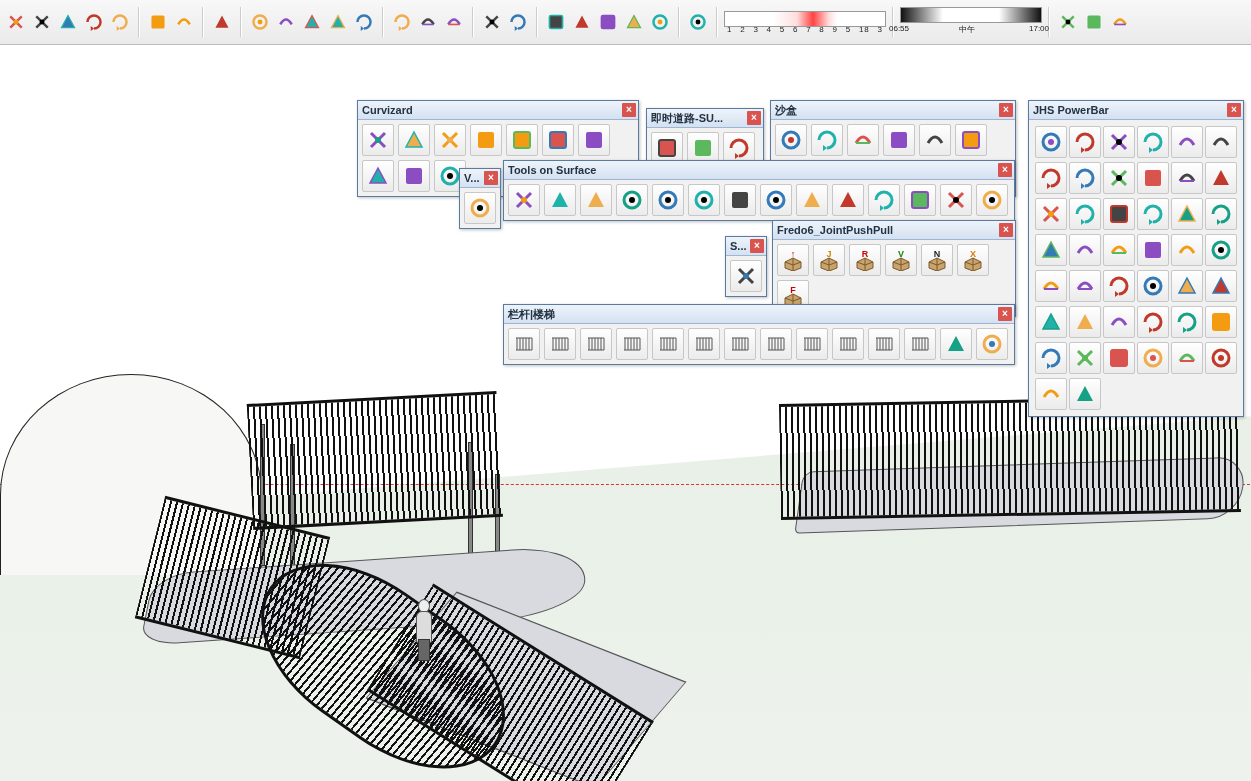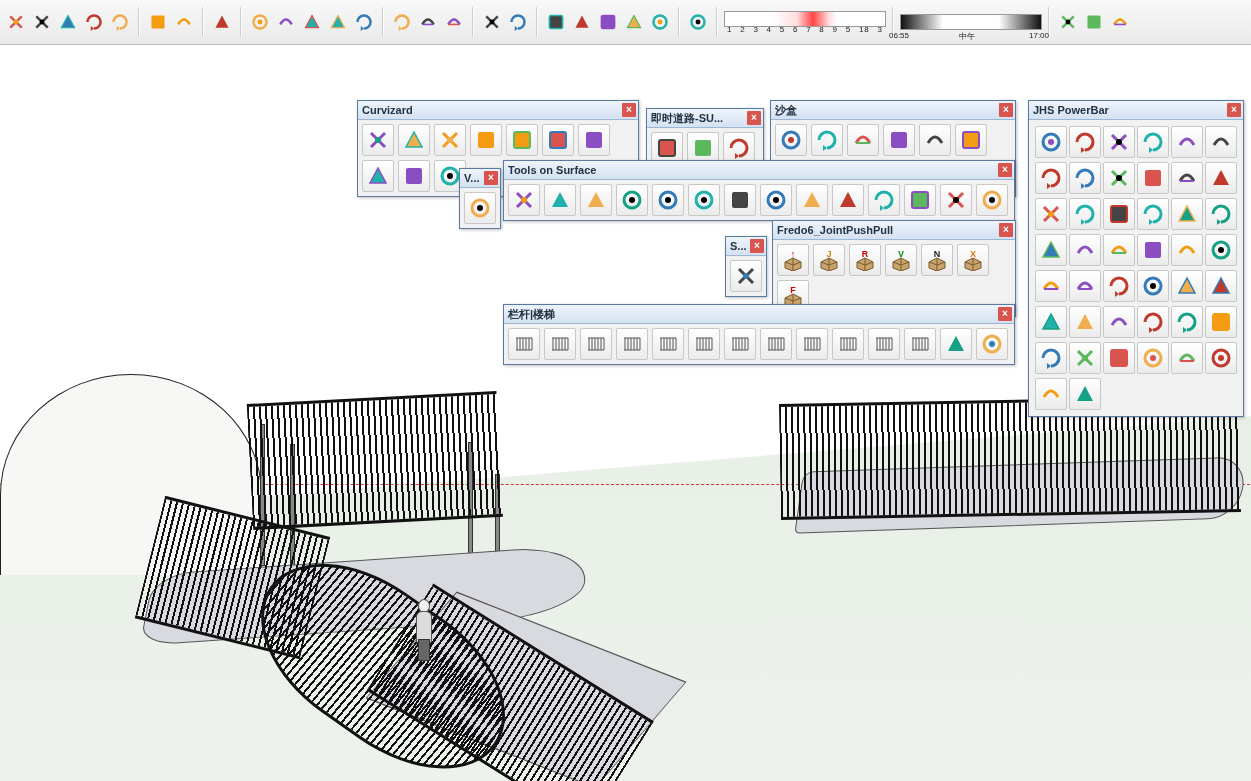--- a/index.html
+++ b/index.html
@@ -222,21 +222,21 @@
         <span>6</span>
         <span>7</span>
         <span>8</span>
         <span>9</span>
         <span>5</span>
         <span>18</span>
         <span>3</span>
       </div>
     </div>
     <div class="tb-sep"></div>
-    <div style="position: relative; height: 30px; display: flex; align-items: center;">
+    <div style="position: relative; height: 30px; display: flex; align-items: flex-start;">
       <div class="time-ramp">
         <span class="time-label" style="left: calc(0% - 12px);">06:55</span>
         <span class="time-label" style="left: calc(50% - 12px);">中午</span>
         <span class="time-label" style="left: calc(100% - 12px);">17:00</span>
       </div>
     </div>
     <div class="tb-sep"></div>
     <div class="tb-btn">
       <svg viewBox="0 0 22 22">
         <path d="M4 4 L18 18 M18 4 L4 18" stroke="#5cb85c" stroke-width="3"></path>

